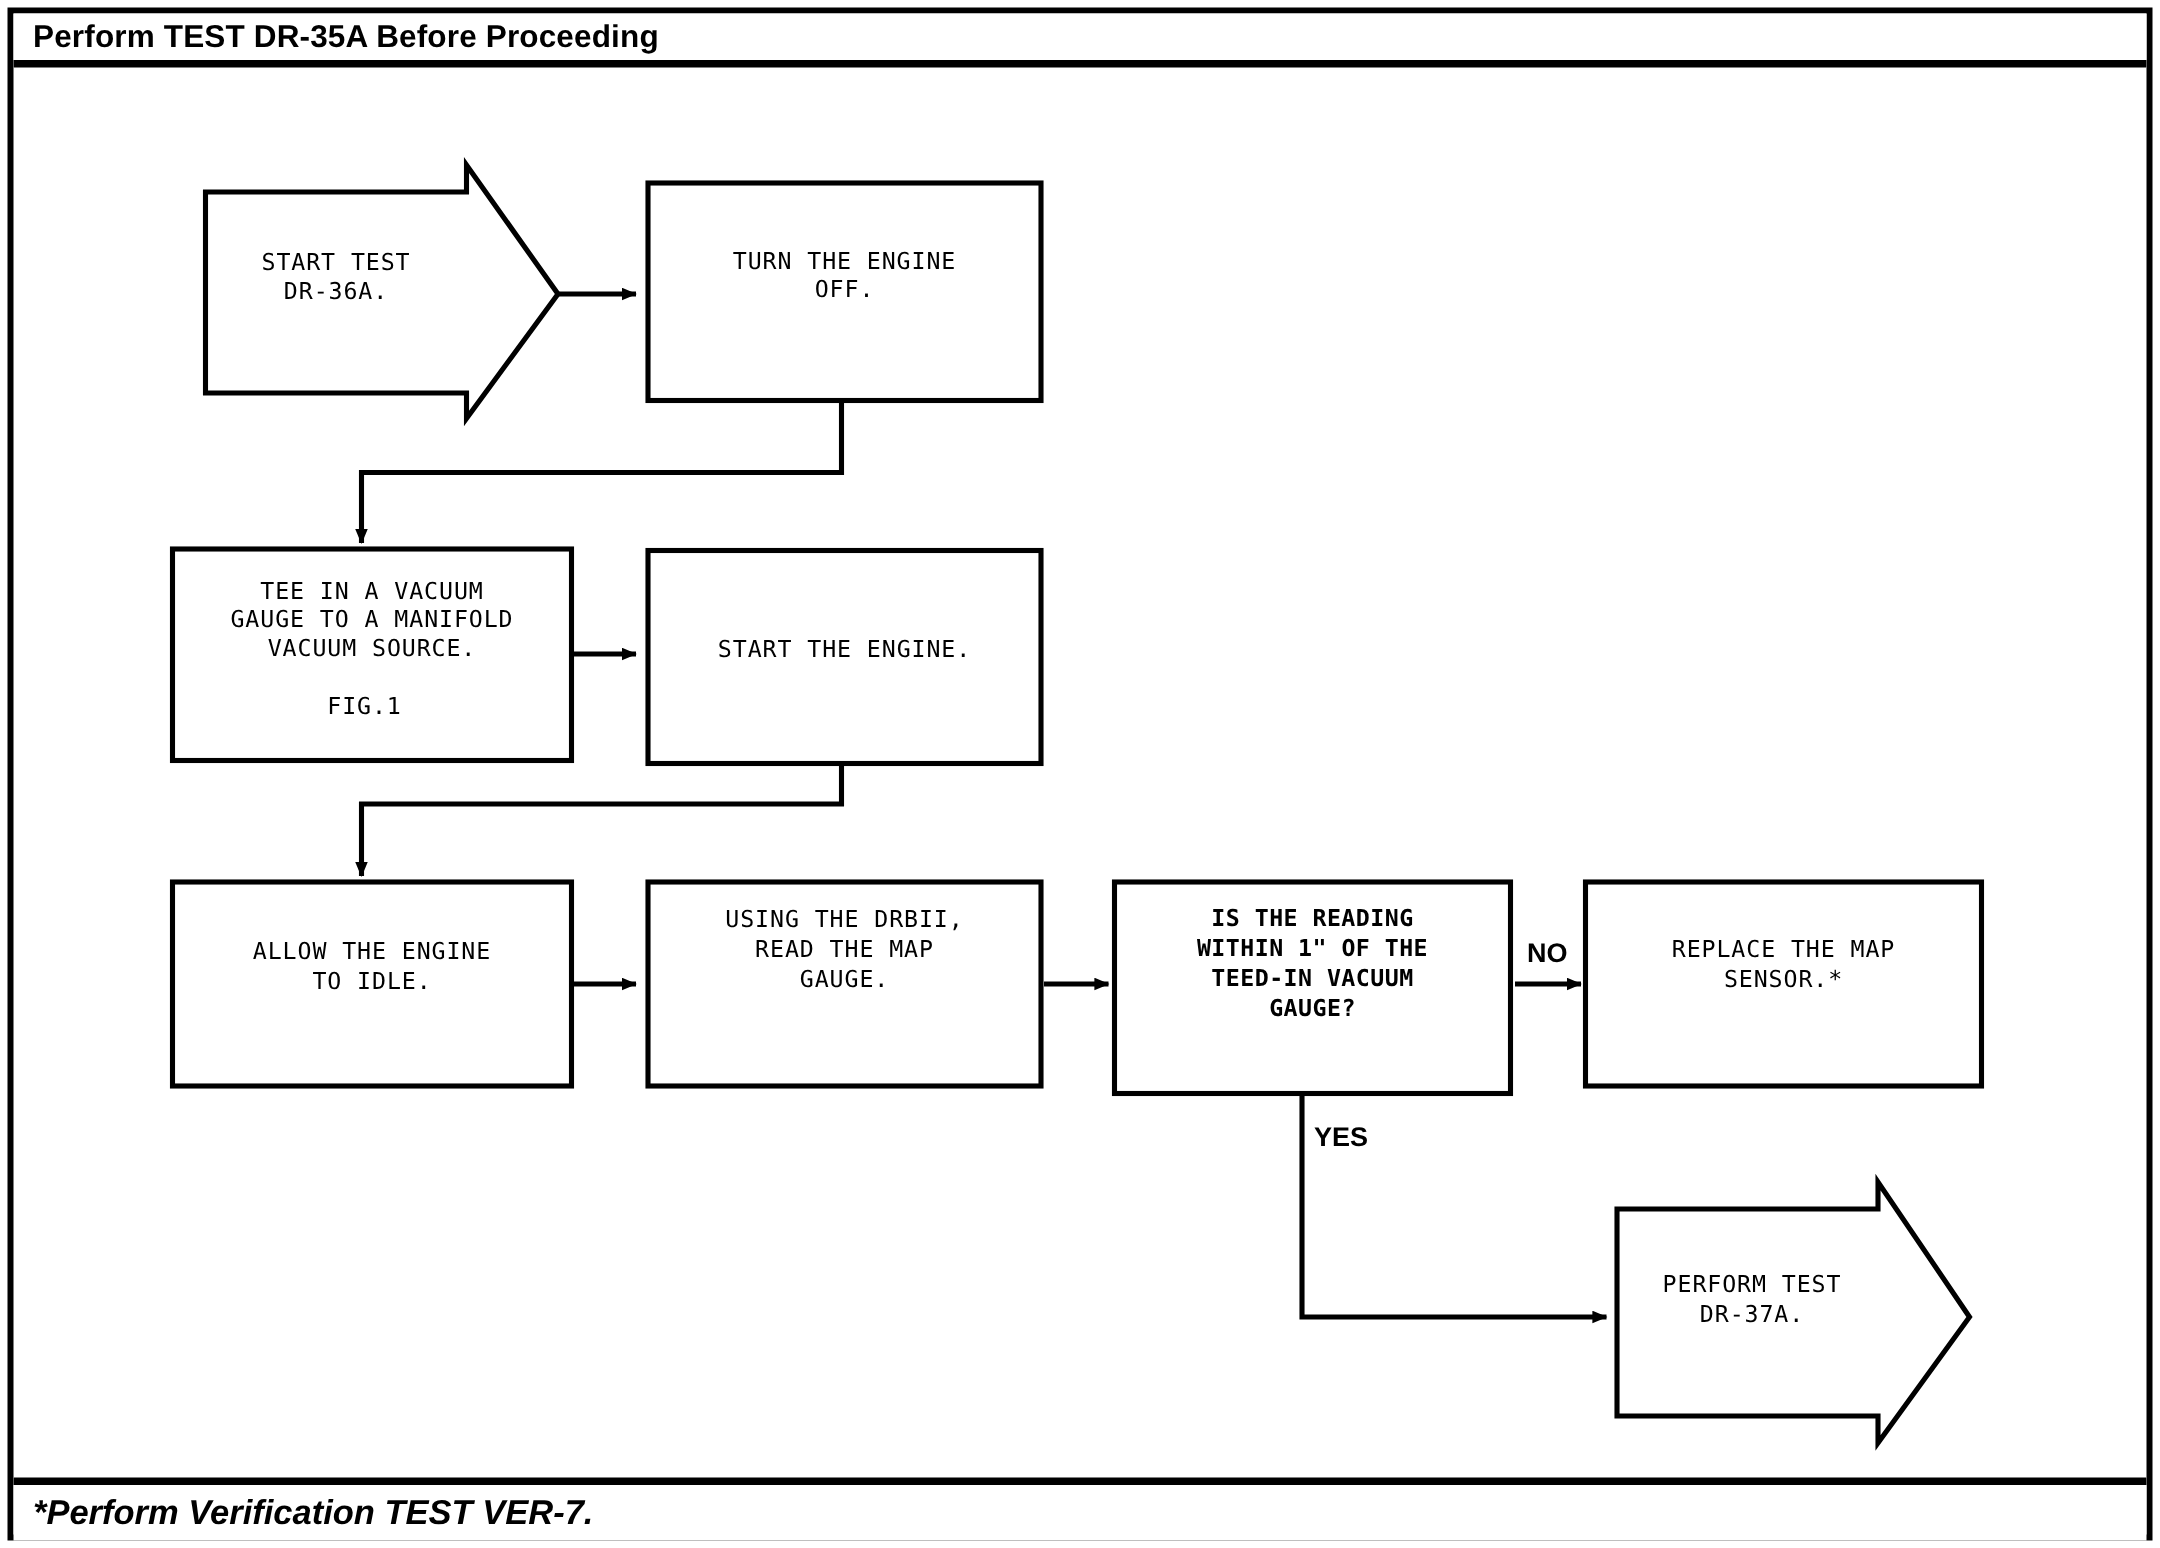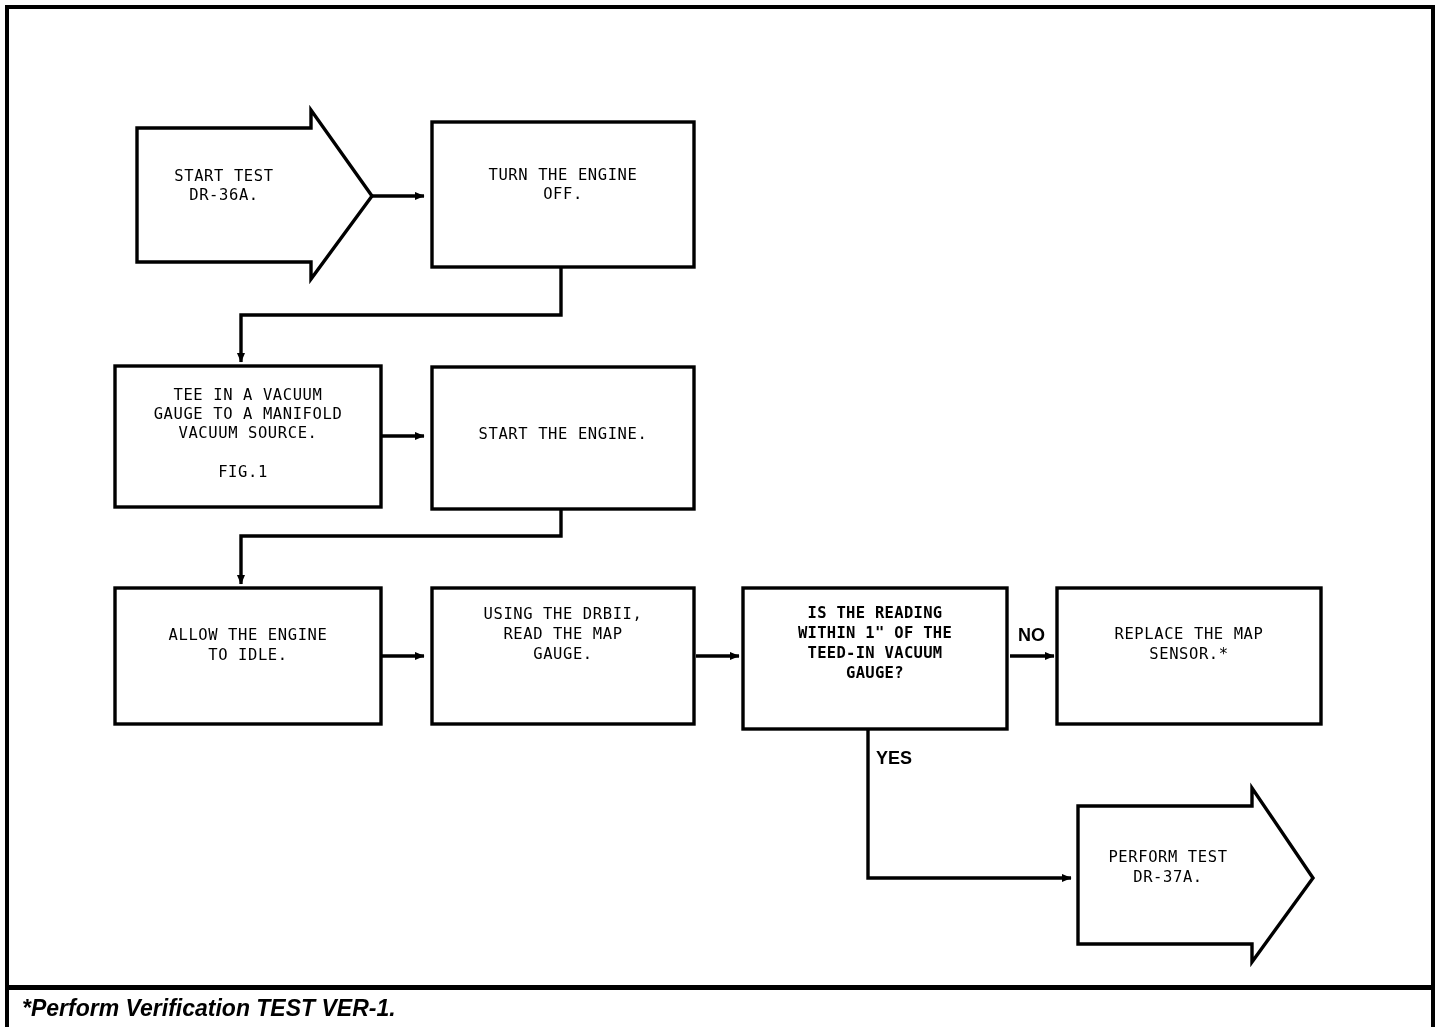--- a/index.html
+++ b/index.html
@@ -81,23 +81,26 @@
   .shape{ fill:#ffffff; stroke:#000000; stroke-width:3.4; }
   .arrowline{ stroke:#000000; stroke-width:3.4; fill:none; }
 </style>
 </head>
 <body>
 
 <div id="page">
 
   <div class="frame"></div>
 
+  <div class="header-bar">
+    <span class="header-title">Perform TEST DR-35A Before Proceeding</span>
+  </div>
 
   <div class="footer-bar">
-    <span class="footer-title">*Perform Verification TEST VER-1.</span>
+    <span class="footer-title">*Perform Verification TEST VER-7.</span>
   </div>
 
   <svg id="canvas" viewBox="0 0 1440 1032">
     <defs>
       <marker id="arrow" markerWidth="11" markerHeight="11" refX="9.4" refY="4.2" orient="auto" markerUnits="userSpaceOnUse">
         <path d="M0,0 L10,4.2 L0,8.4 z" fill="#000"></path>
       </marker>
     </defs>
 
     <g>

